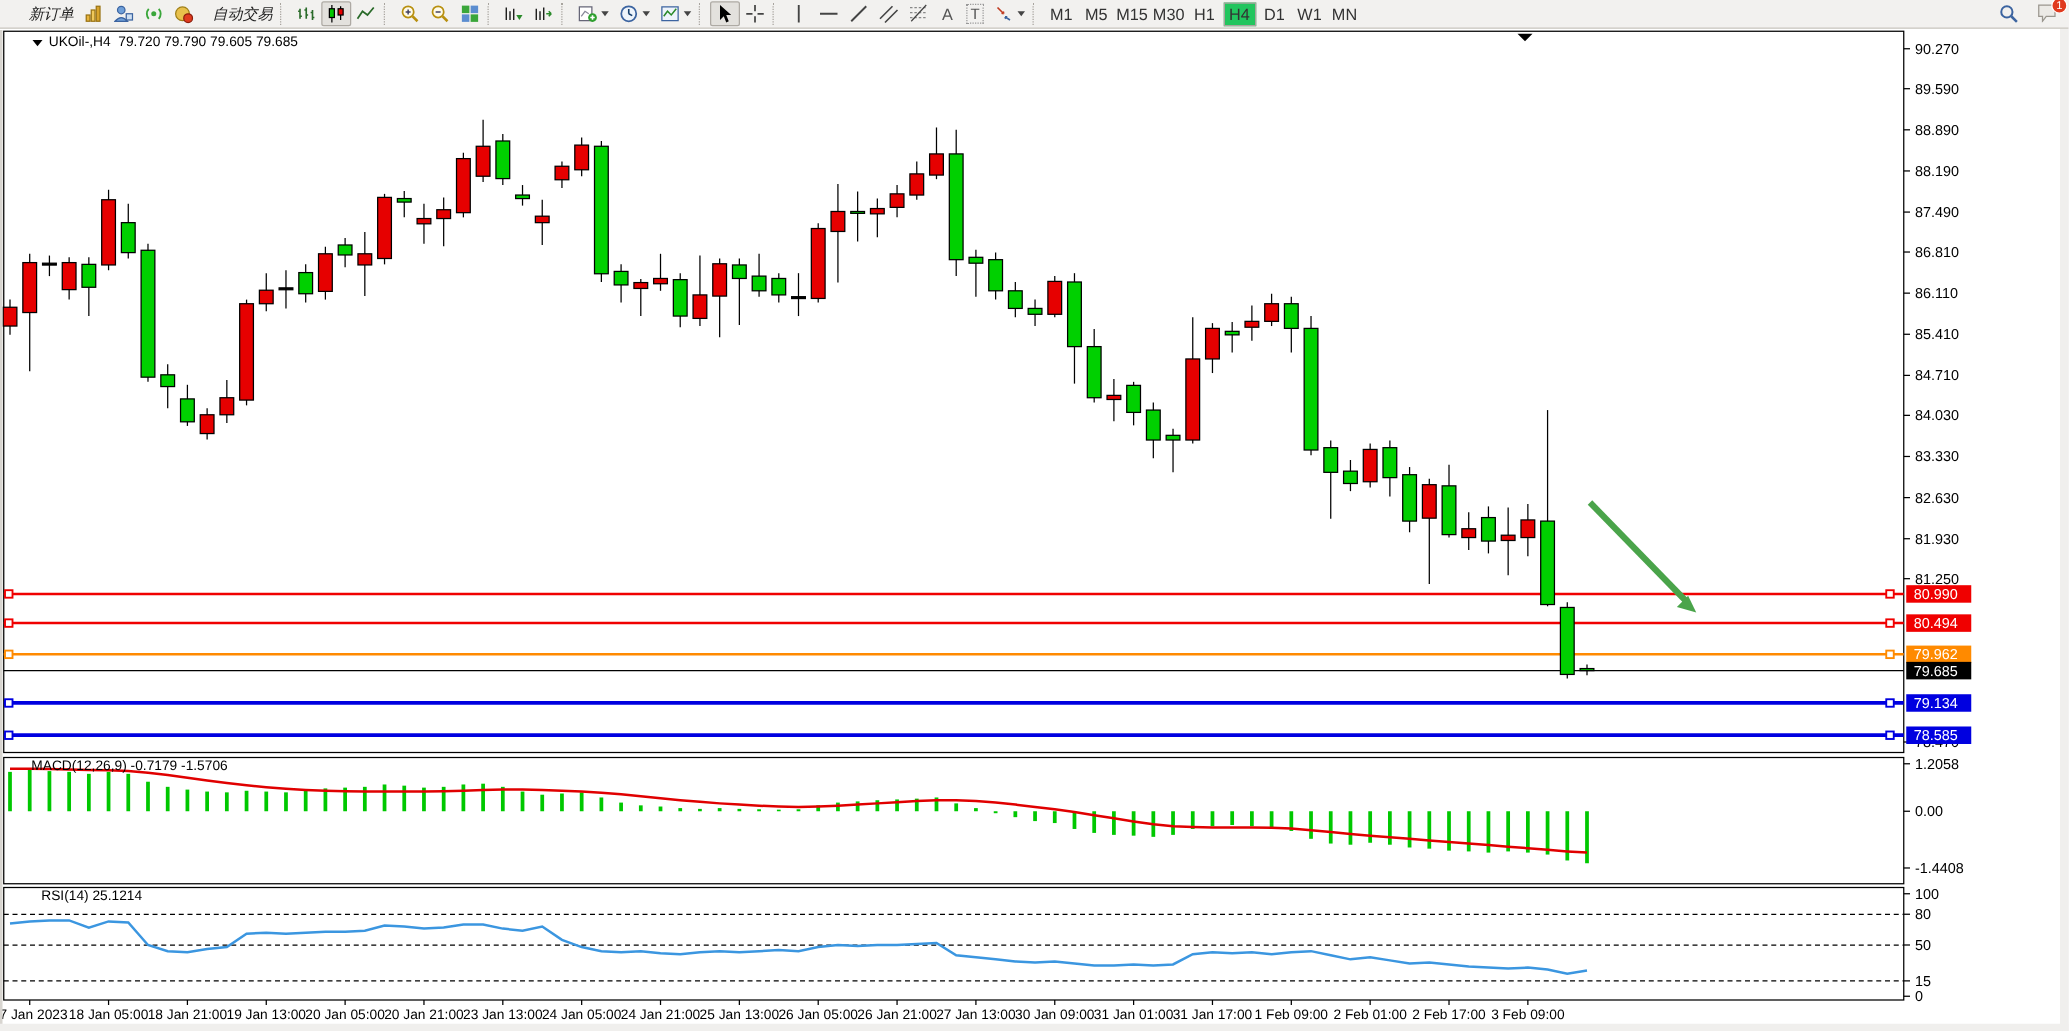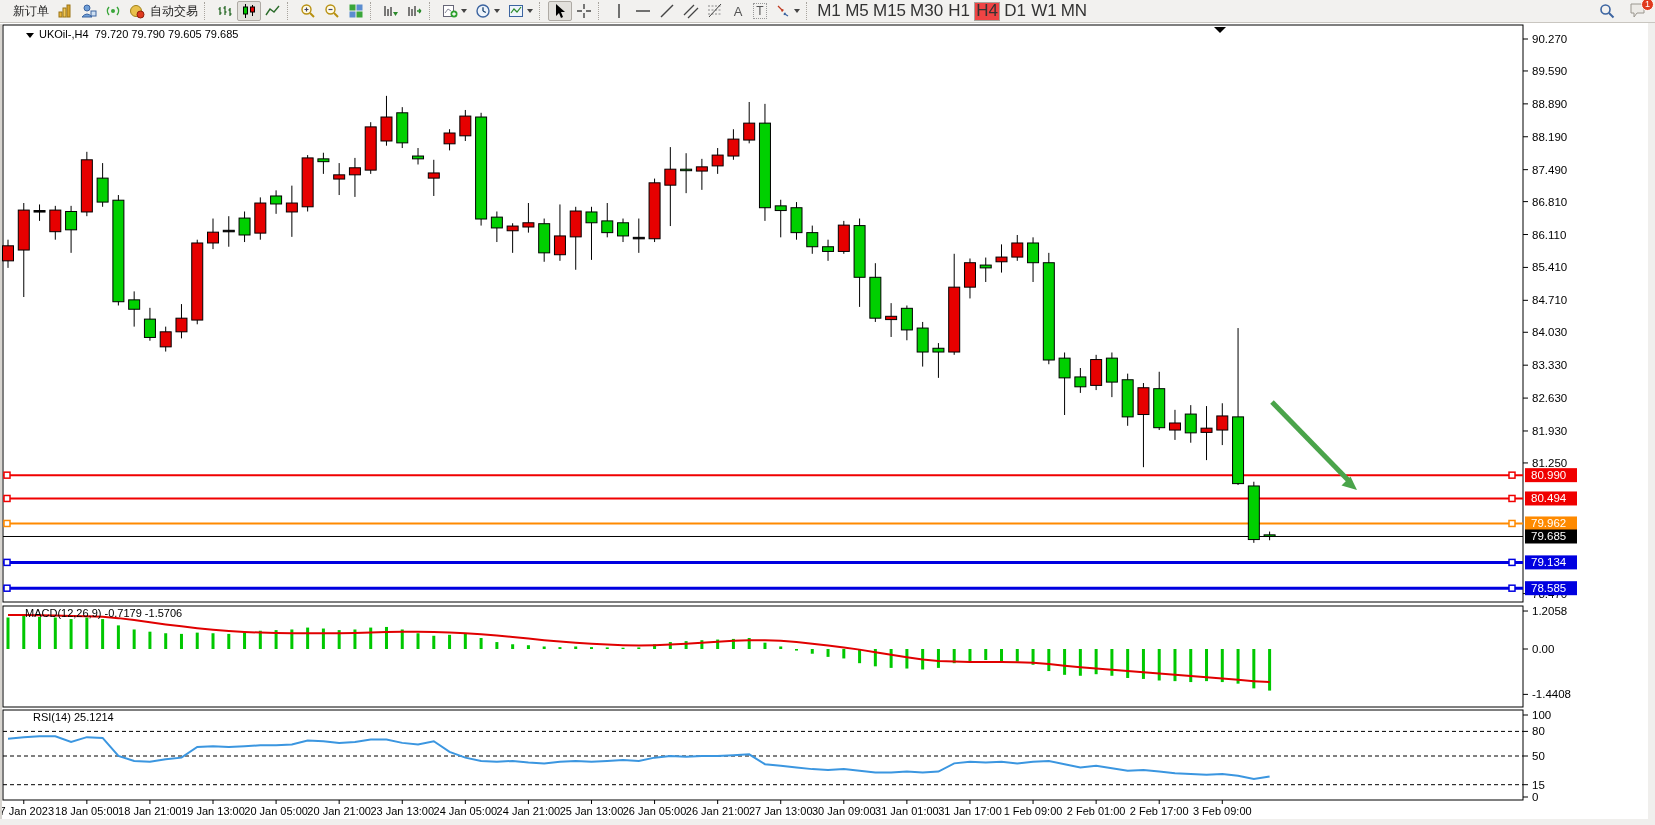--- a/index.html
+++ b/index.html
@@ -9,26 +9,26 @@
   
   .toolbar{position:absolute;left:0;top:0;width:1655px;height:23px;background:#f2f1ef;
            border-bottom:1px solid #c9c6c0;display:flex;align-items:center;z-index:30;
            padding-left:4px;font-size:12px;color:#222;}
   .tb-group{display:flex;align-items:center;height:23px;}
   .tb-sep{width:7px;height:18px;margin:0 2px;border-left:1px dotted #a8a49e;}
   .tb-btn{display:flex;align-items:center;justify-content:center;min-width:22px;height:20px;
           padding:0 3px;border:1px solid transparent;border-radius:2px;cursor:default;}
   .tb-btn.active{background:#e3e1dd;border:1px solid #aeaaa4;}
   .tb-btn svg{display:block;}
-  .tb-text{margin-left:5px;white-space:nowrap;}
+  .tb-text{margin-left:15px;white-space:nowrap;font-style:italic;}
   .tb-caret{width:0;height:0;border-left:3px solid transparent;border-right:3px solid transparent;
             border-top:4px solid #444;margin-left:3px;}
   .tf-btn{min-width:26px;height:19px;display:flex;align-items:center;justify-content:center;
-          font-size:17px;color:#333;border:1px solid transparent;margin:0 1px;}
-  .tf-btn.active{background:#ef4444;border:1px solid #a8a49e;}
+          font-size:13px;color:#333;border:1px solid transparent;margin:0 1px;}
+  .tf-btn.active{background:#22c55e;border:1px solid #a8a49e;}
   .tb-right{margin-left:auto;display:flex;align-items:center;margin-right:8px;}
   .chat-wrap{position:relative;margin-left:10px;}
   .chat-badge{position:absolute;top:-4px;right:-7px;min-width:13px;height:13px;border-radius:7px;
               background:#e03a1e;color:#fff;font-size:9px;display:flex;align-items:center;
               justify-content:center;padding:0 3px;border:1px solid #fff;}
   .overlay{position:absolute;z-index:10;font-size:11px;color:#000;white-space:nowrap;margin-left:17px;}
   .sym-tri{display:inline-block;width:0;height:0;border-left:4px solid transparent;
            border-right:4px solid transparent;border-top:5px solid #000;margin-right:5px;}
   svg.plot{position:absolute;left:0;top:0;z-index:1;}
   .edge-right{position:absolute;right:0;top:0;width:7px;height:825px;background:#f0efed;z-index:5;}

